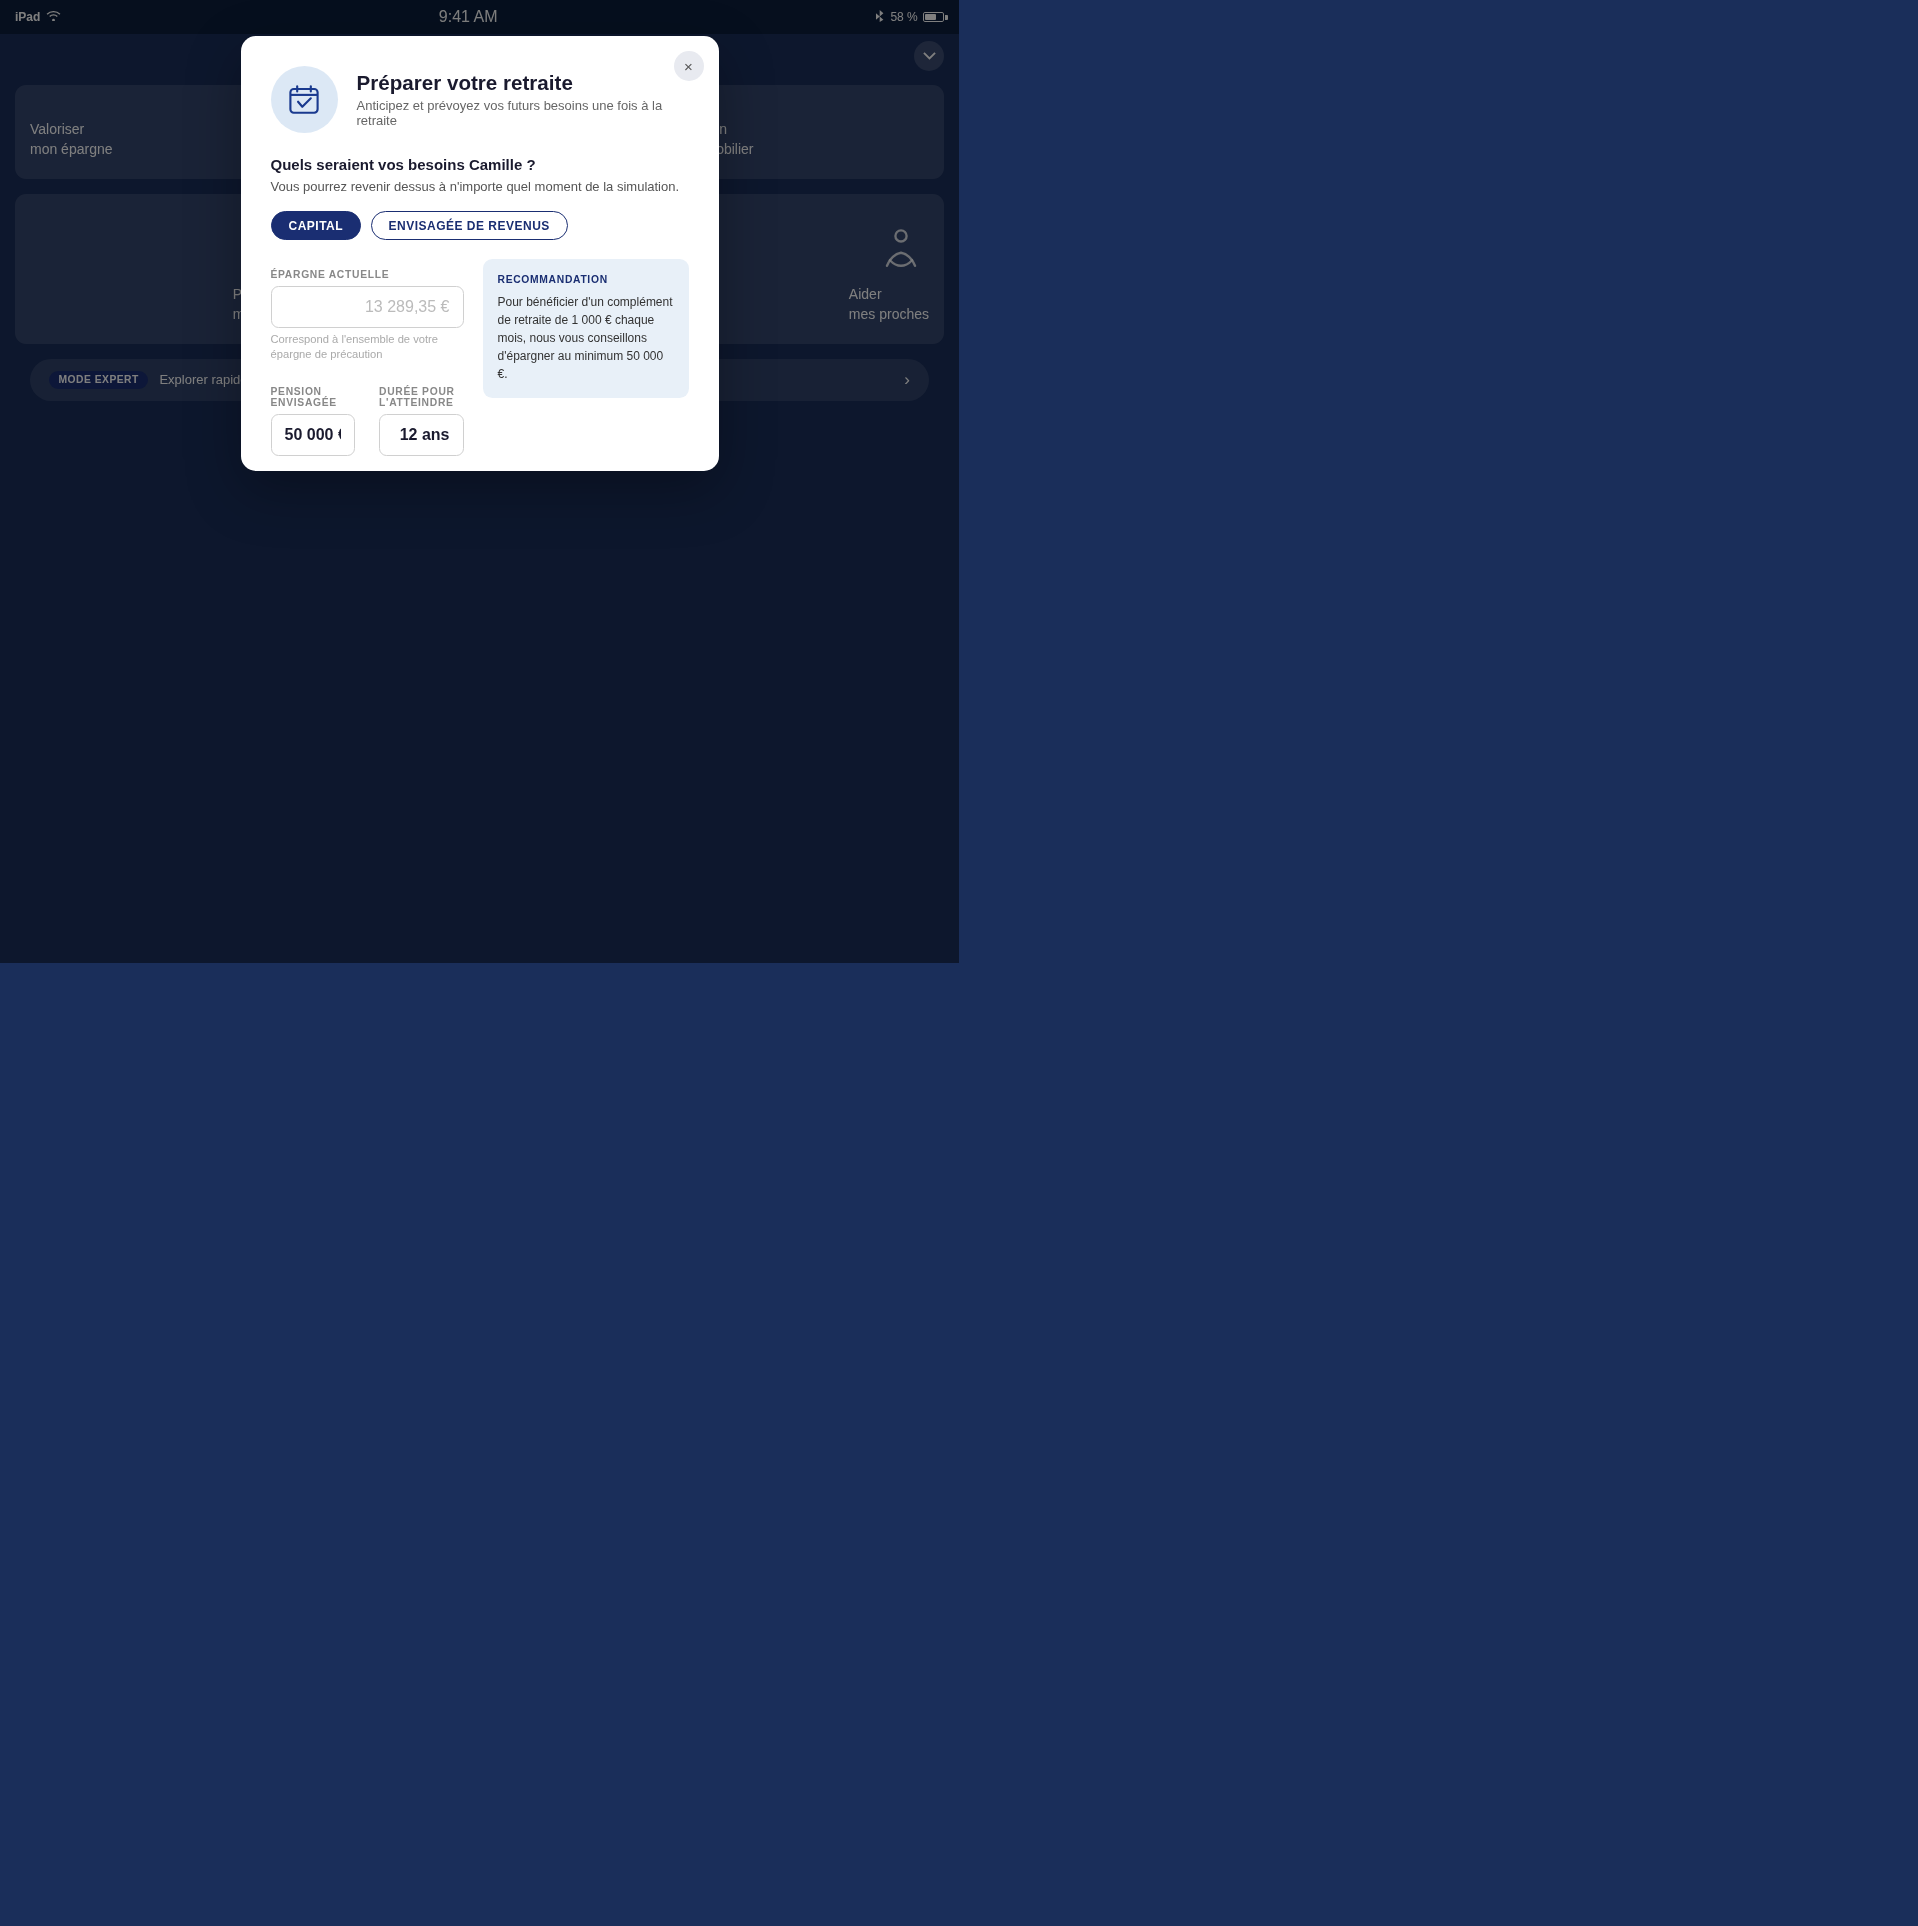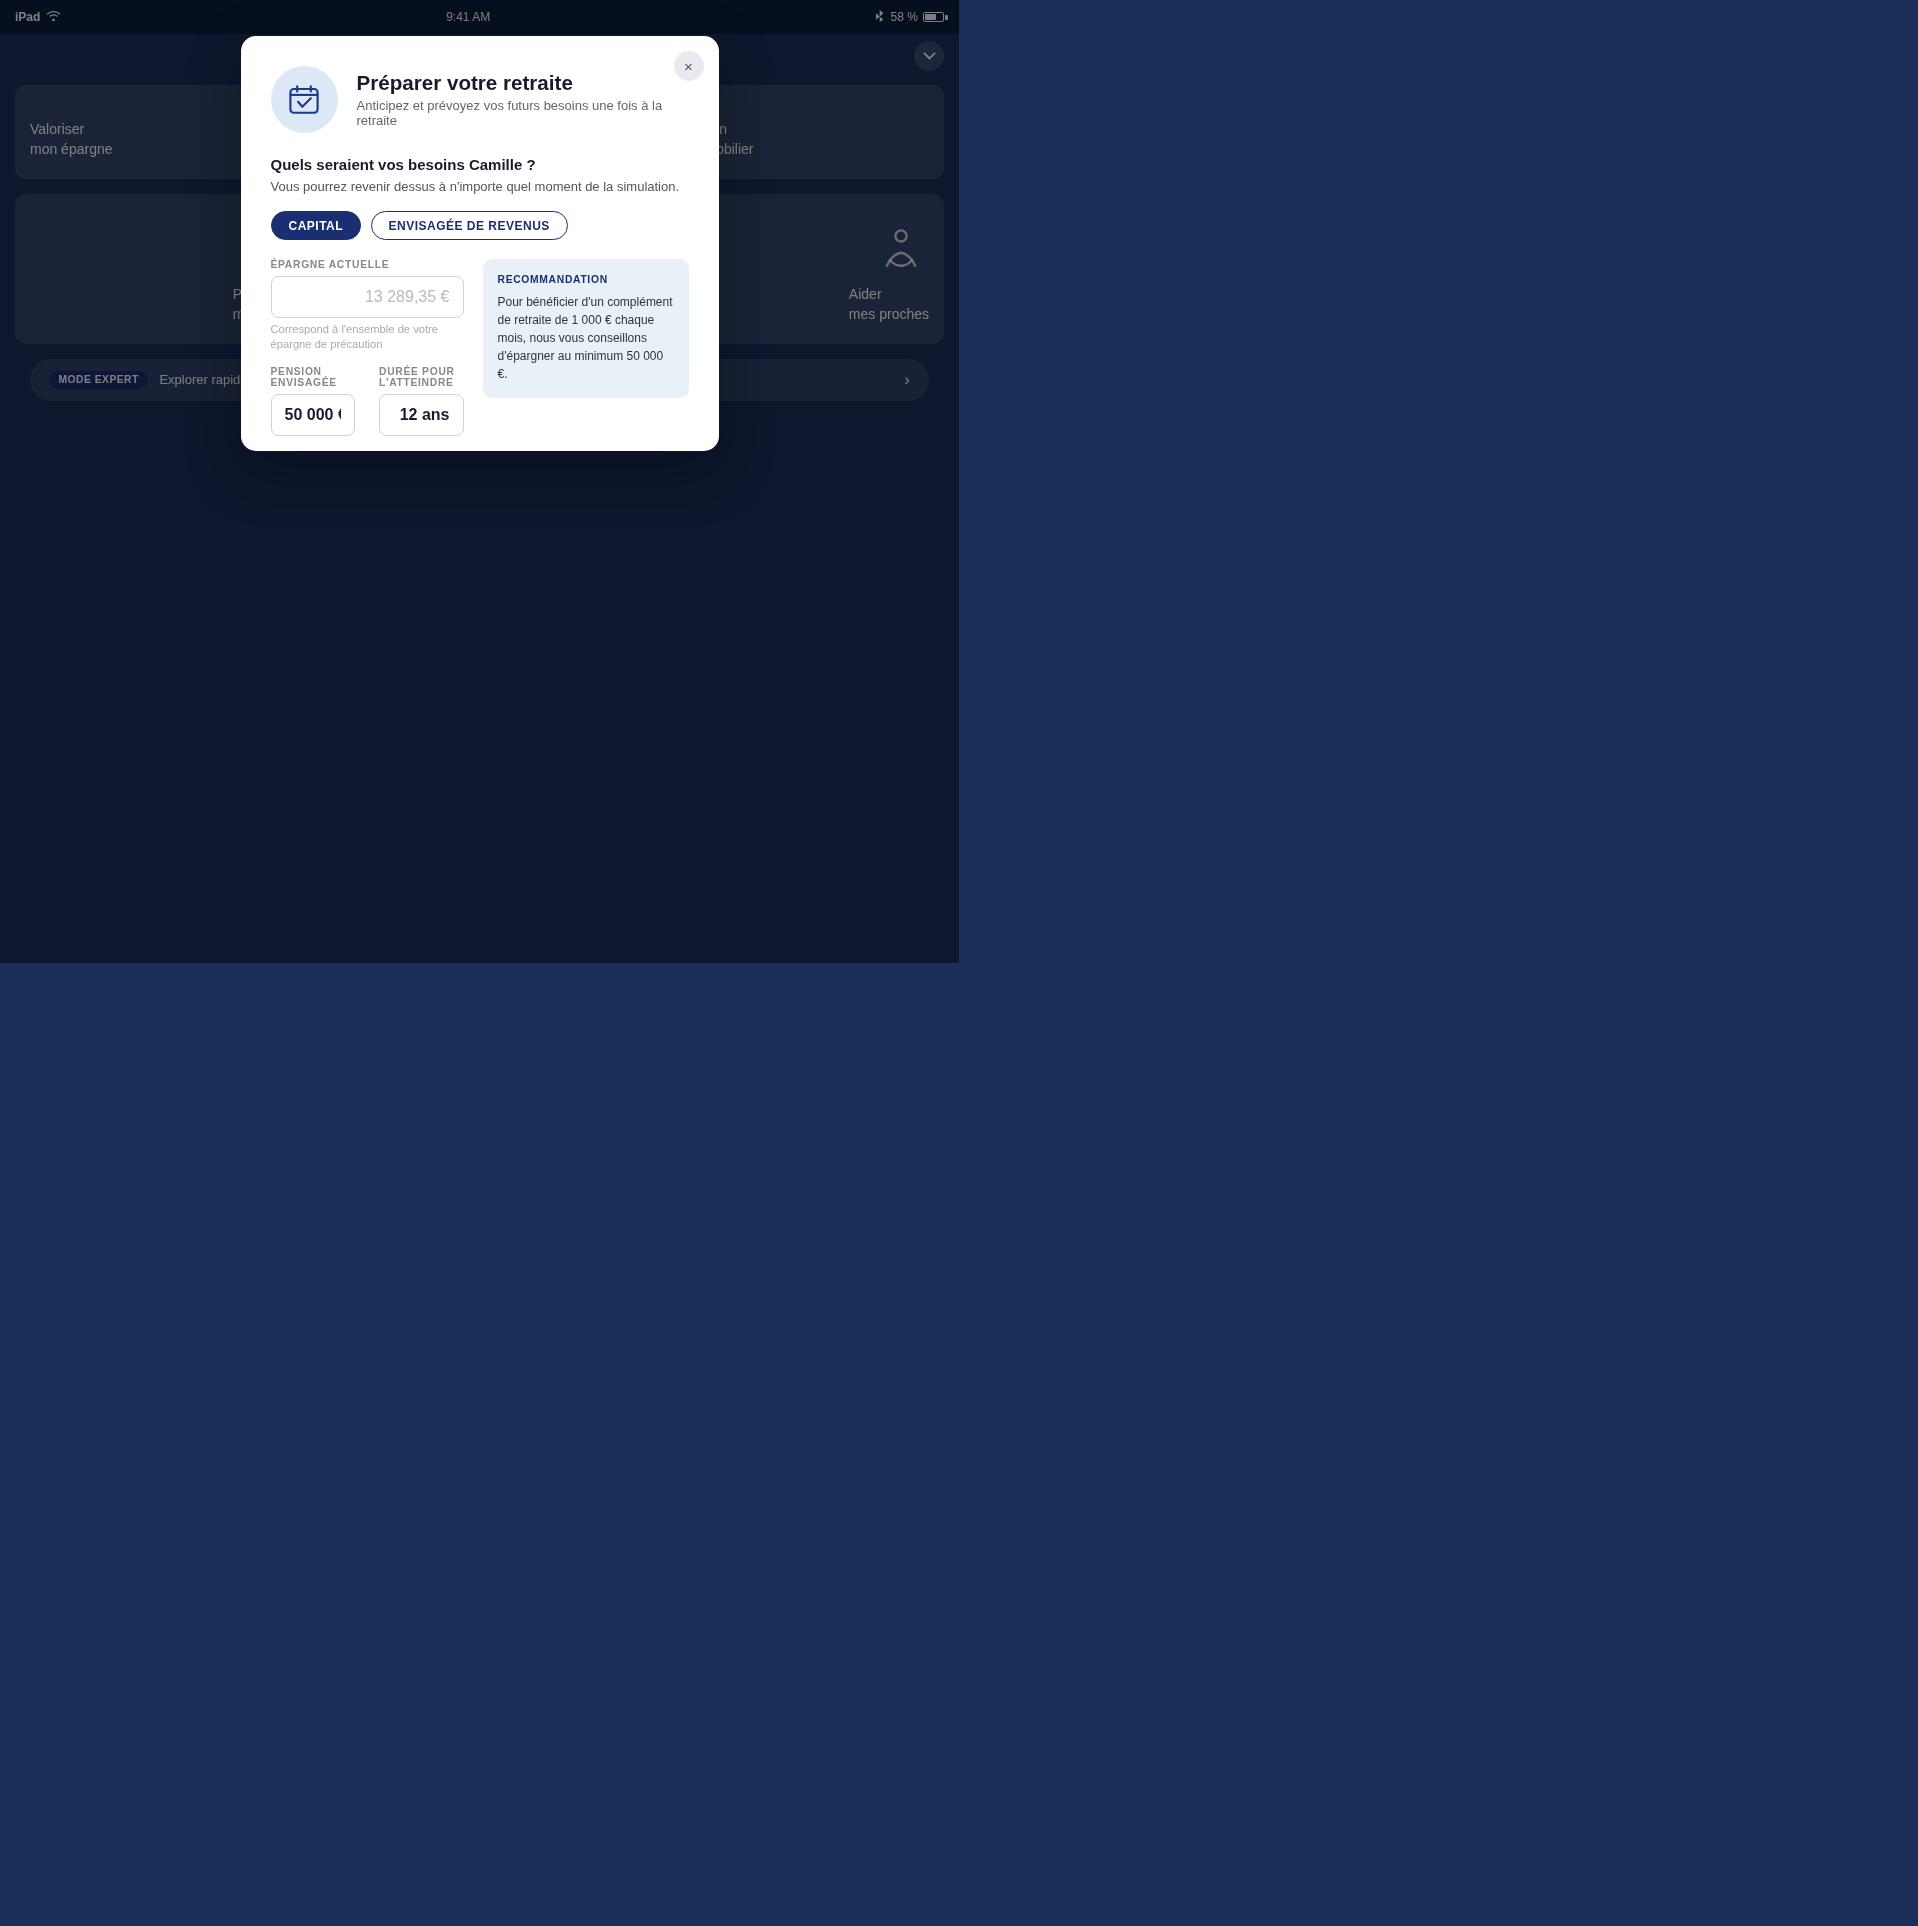--- a/index.html
+++ b/index.html
@@ -24,21 +24,21 @@
     }
     .status-left {
       font-size: 12px;
       color: white;
       font-weight: 600;
       display: flex;
       align-items: center;
       gap: 5.6px;
     }
     .status-center {
-      font-size: 12px;
+      font-size: 16px;
       color: white;
       font-weight: 500;
     }
     .status-right {
       font-size: 12px;
       color: white;
       display: flex;
       align-items: center;
       gap: 5.6px;
     }
@@ -223,20 +223,21 @@
       margin-bottom: 15px;
     }
 
     .field-label {
       font-size: 10.3px;
       font-weight: 700;
       color: #888;
       letter-spacing: 0.7px;
       text-transform: uppercase;
       margin-bottom: 5.6px;
+      margin-top: 10px;
     }
 
     .field-input-wrap {
       position: relative;
     }
 
     .field-input {
       width: 100%;
       border: 1.4px solid #d0d0d0;
       border-radius: 7.5px;

